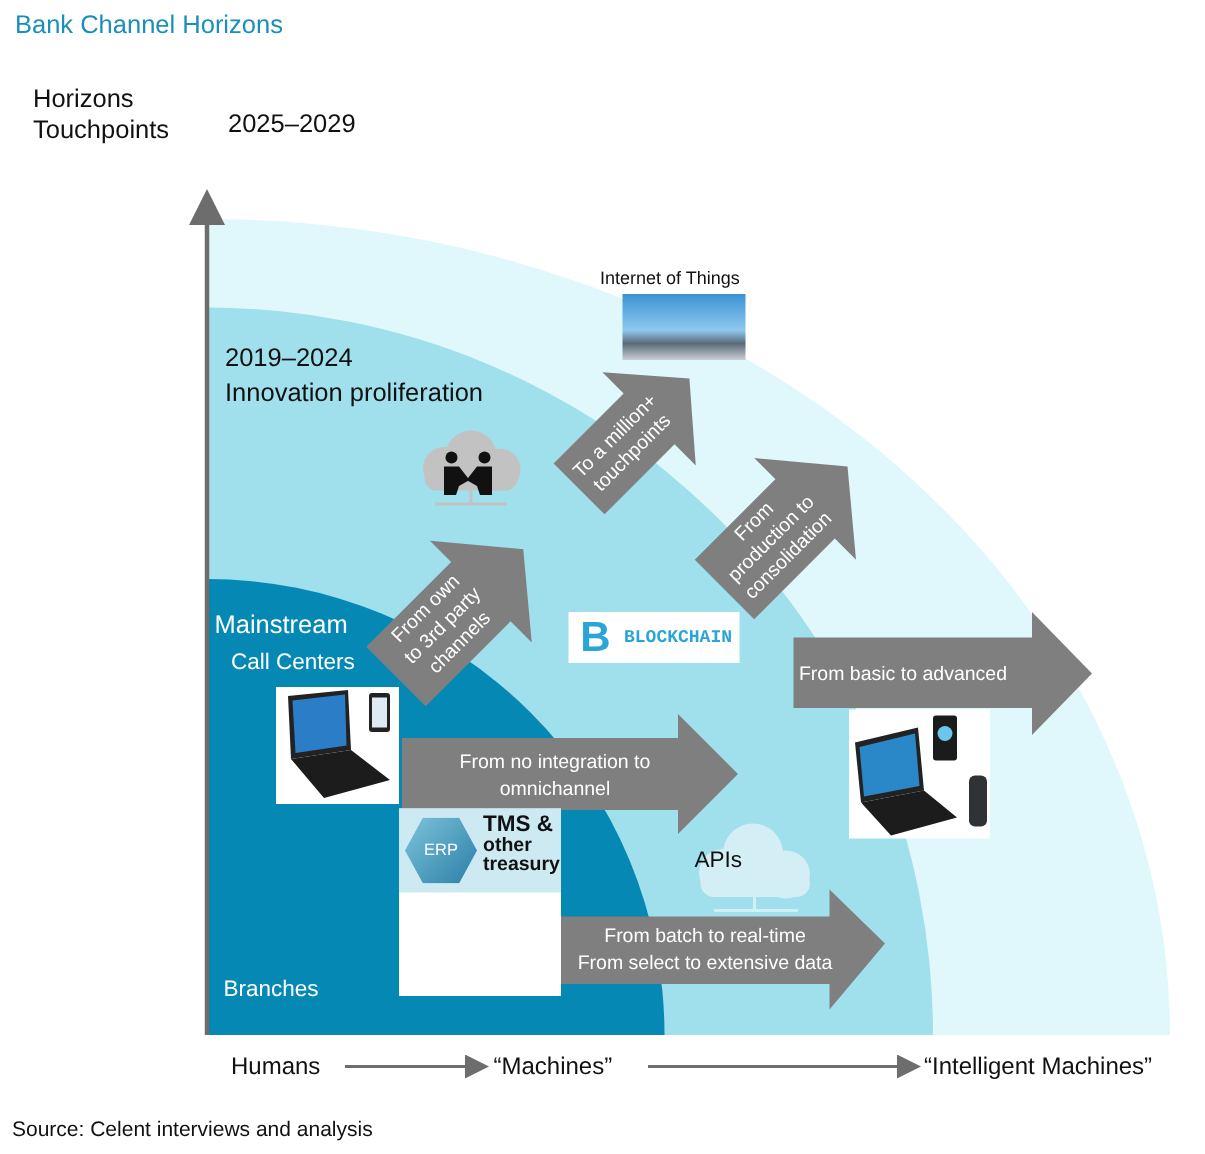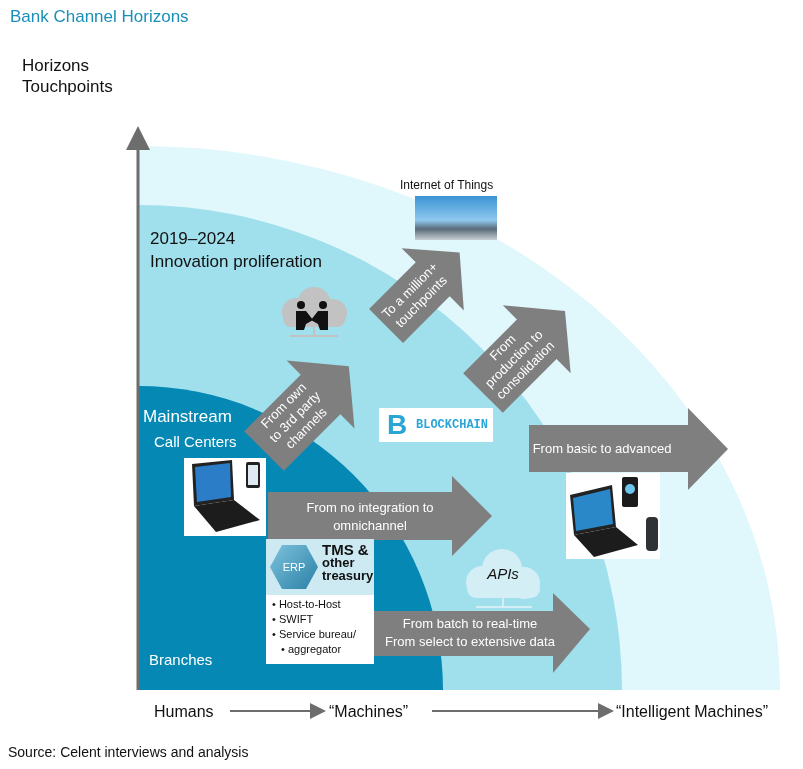--- a/index.html
+++ b/index.html
@@ -19,21 +19,21 @@
   .erp-logo { position:absolute; left:4px; top:6px; width:48px; height:44px; background:linear-gradient(135deg,#7ec3dc,#2a7fa6); clip-path:polygon(25% 0,75% 0,100% 50%,75% 100%,25% 100%,0 50%); color:#fff; font-weight:normal; font-size:11px; text-align:center; line-height:44px; }
   .erp-side { position:absolute; left:56px; top:4px; font-size:13px; color:#111; line-height:13px;font-weight:bold; }
   .erp-side .big { font-size:15px; }
   .erp-list { position:absolute; left:0; top:58px; margin:0; padding:0 0 0 6px; list-style:none; font-size:11px; color:#111; line-height:15px; }
   .erp-list li::before { content:"• "; }
   .blockchain { left:379px; top:408px; width:114px; height:34px; background:#fff; display:flex; align-items:center; }
   .blockchain .b { width:30px; height:30px; margin-left:3px; color:#2aa6d6; font-weight:bold; font-size:28px; line-height:30px; text-align:center; }
   .blockchain .t { font-weight:bold; font-size:12px; color:#2aa6d6; margin-left:4px;font-family:Liberation Mono, monospace; }
   .iot-label { left:400px; top:178px; font-size:12px; color:#111; }
   .iot-img { left:415px; top:196px; width:82px; height:44px; background:linear-gradient(180deg,#3b93d4 0%,#8fc8ee 55%,#5a6a78 75%,#c9cfd4 100%); }
-  .apis { left:463px; top:565px; width:80px; height:30px; font-size:15px; color:#111; text-align:center;font-style:italic; }
+  .apis { left:463px; top:565px; width:80px; height:30px; font-size:15px; color:#111; text-align:left; }
 </style>
 </head>
 <body>
 
 <div id="title" class="abs">Bank Channel Horizons</div>
 <div id="ylabel" class="abs">
   <div>Horizons</div>
   <div>Touchpoints</div>
 </div>
 
@@ -98,20 +98,21 @@
     <rect x="467" y="580" width="73" height="18" rx="9" fill="#d4eef5"></rect>
     <line x1="503" y1="598" x2="503" y2="607" stroke="#d4eef5" stroke-width="2"></line>
     <line x1="476" y1="607" x2="532" y2="607" stroke="#d4eef5" stroke-width="2"></line>
   </g>
 
   <line x1="230" y1="711" x2="322" y2="711" stroke="#6d6d6d" stroke-width="2" marker-end="url(#ah)"></line>
   <line x1="432" y1="711" x2="610" y2="711" stroke="#6d6d6d" stroke-width="2" marker-end="url(#ah)"></line>
 </svg>
 
 <div class="abs era" style="left:152px; top:71px;">
+  <div>2025–2029</div>
 </div>
 <div class="abs era" style="left:150px; top:227px;">
   <div>2019–2024</div>
   <div>Innovation proliferation</div>
 </div>
 <div class="abs era" style="left:143px; top:405px; color:#fff;">Mainstream</div>
 <div class="abs lbl" style="left:154px; top:433px;">Call Centers</div>
 <div class="abs lbl" style="left:149px; top:651px;">Branches</div>
 
 <div class="abs imgbox" style="left:184px; top:458px; width:82px; height:78px;">
@@ -145,25 +146,19 @@
 
 <div class="abs erp">
   <div class="erp-top">
     <div class="erp-logo">ERP</div>
     <div class="erp-side">
       <div class="big">TMS &amp;</div>
       <div>other</div>
       <div>treasury</div>
     </div>
   </div>
-  <ul class="erp-list">
-    <li>Host-to-Host</li>
-    <li>SWIFT</li>
-    <li>Service bureau/</li>
-    <li style="padding-left:9px;">aggregator</li>
-  </ul>
 </div>
 
 <div class="abs xaxis" style="left:154px;">Humans</div>
 <div class="abs xaxis" style="left:329px;">“Machines”</div>
 <div class="abs xaxis" style="left:616px;">“Intelligent Machines”</div>
 
 <div id="source" class="abs">Source: Celent interviews and analysis</div>
 
 </body></html>

